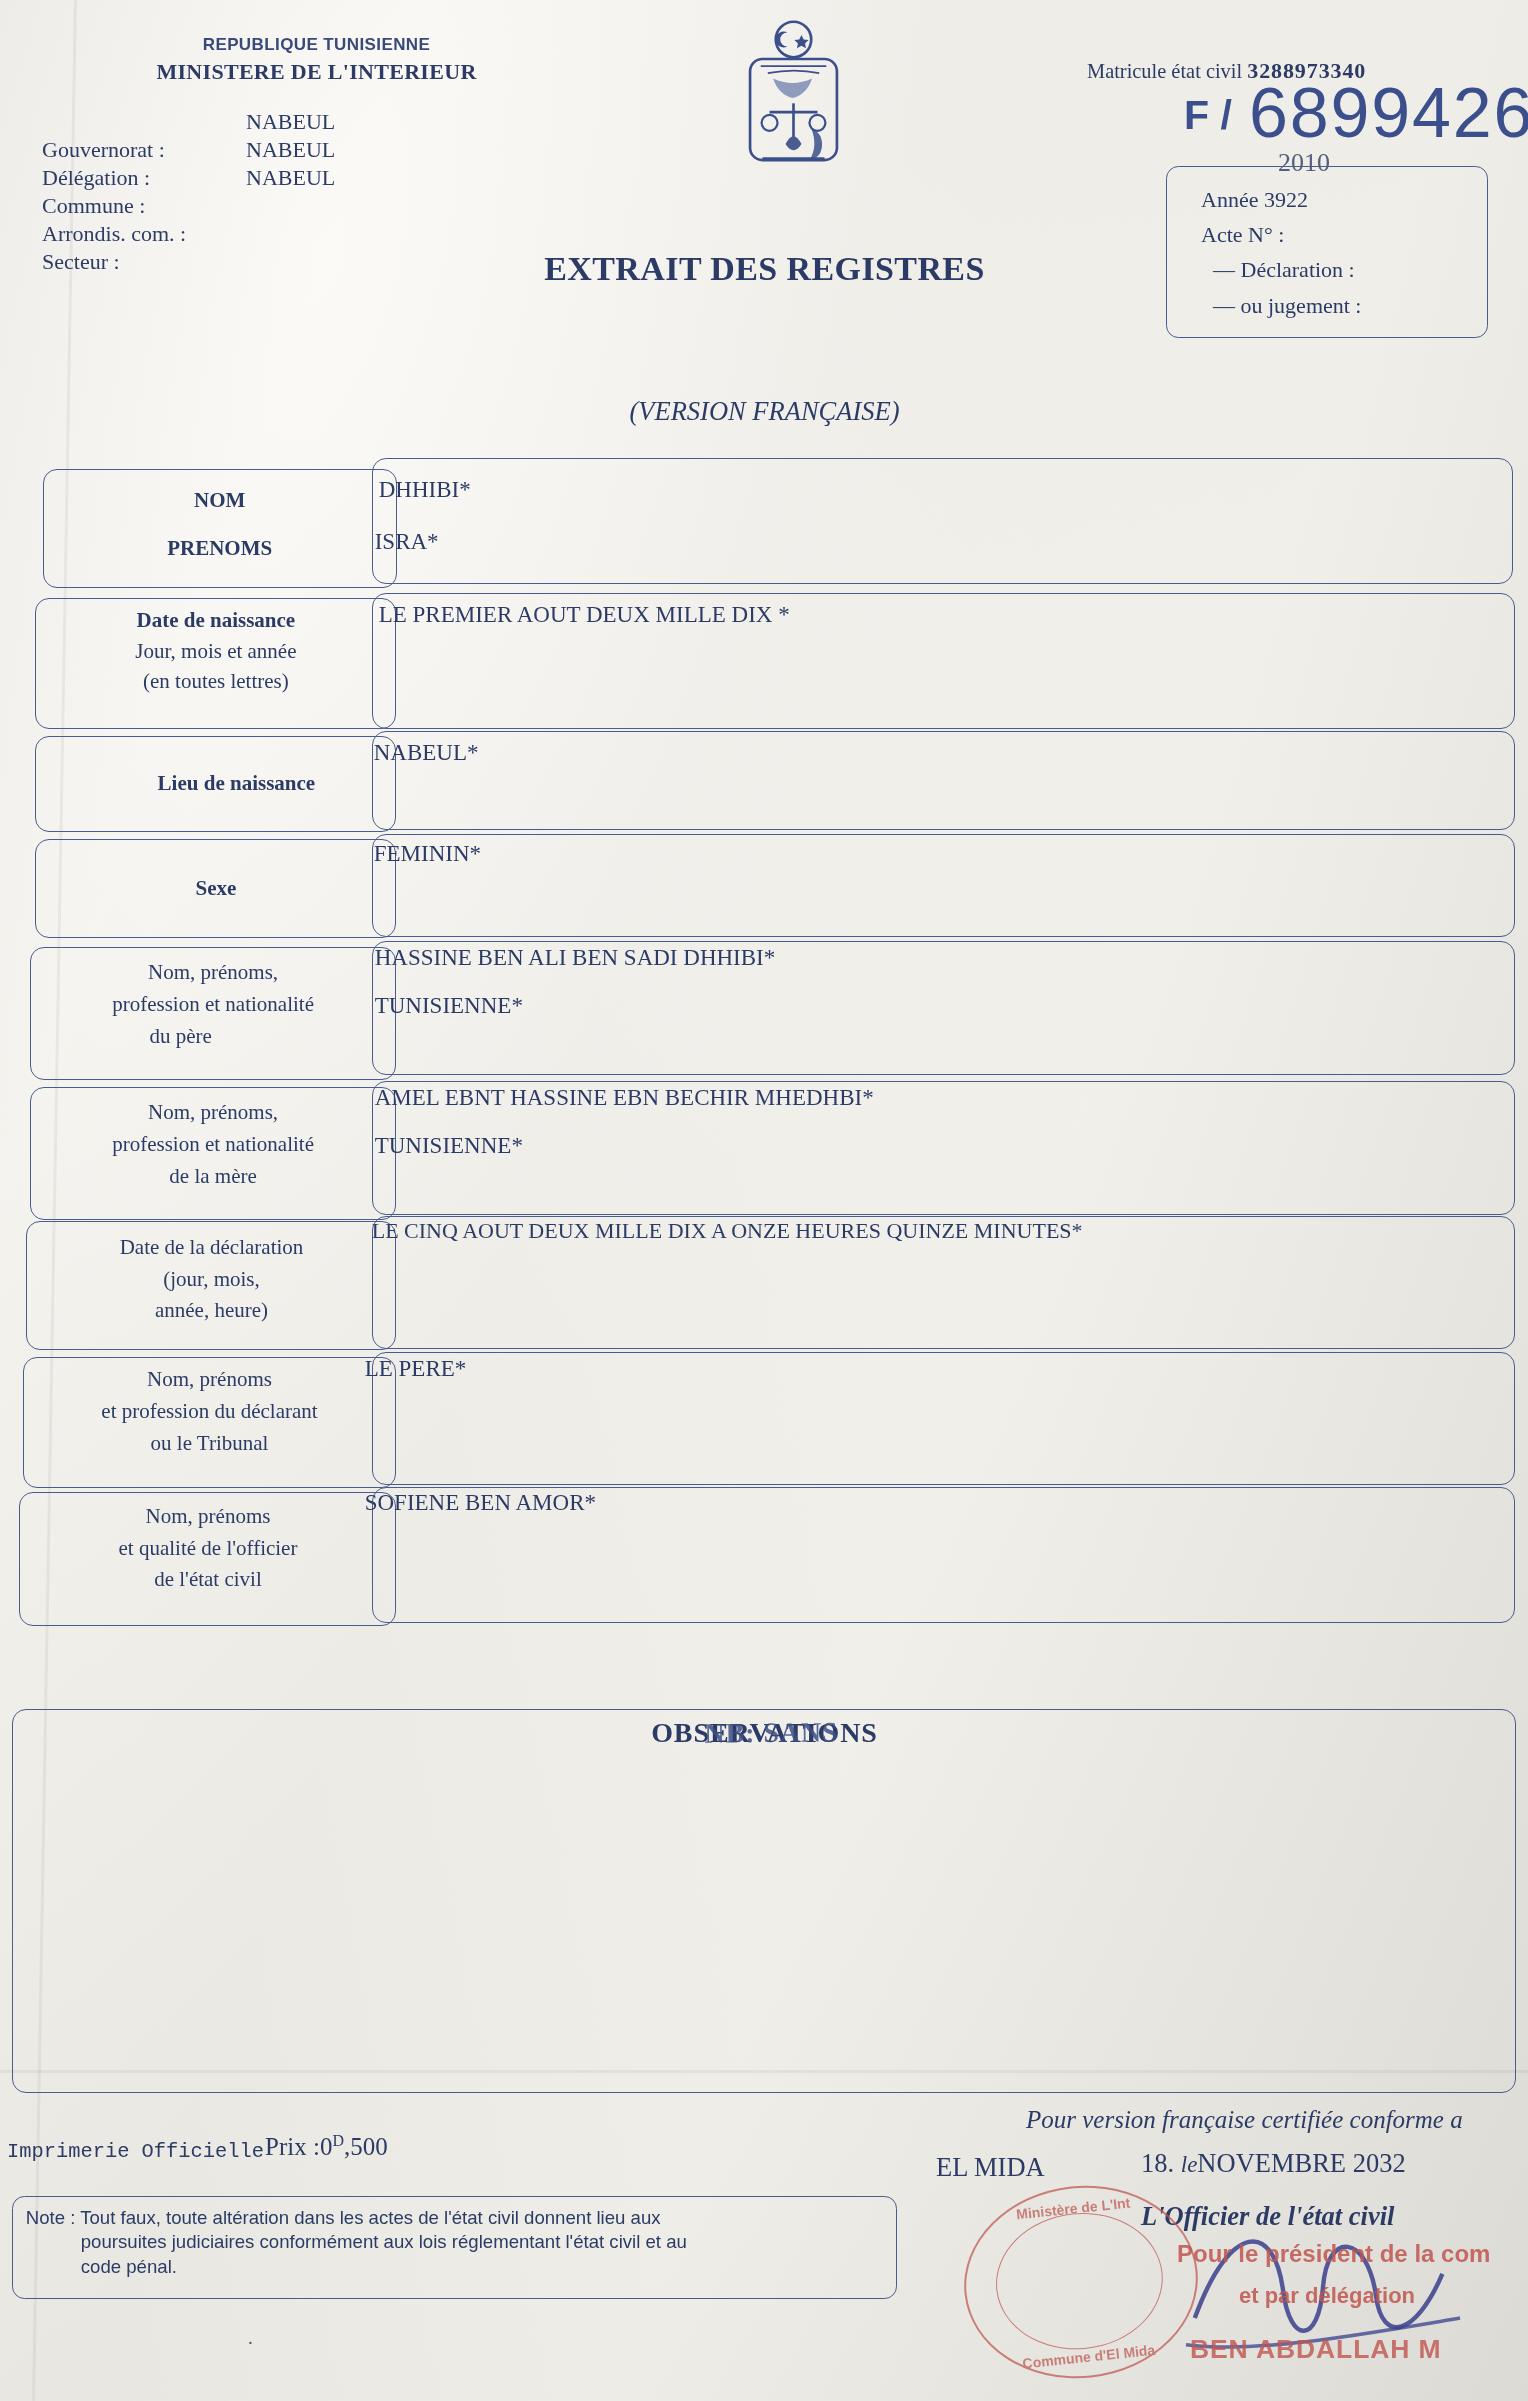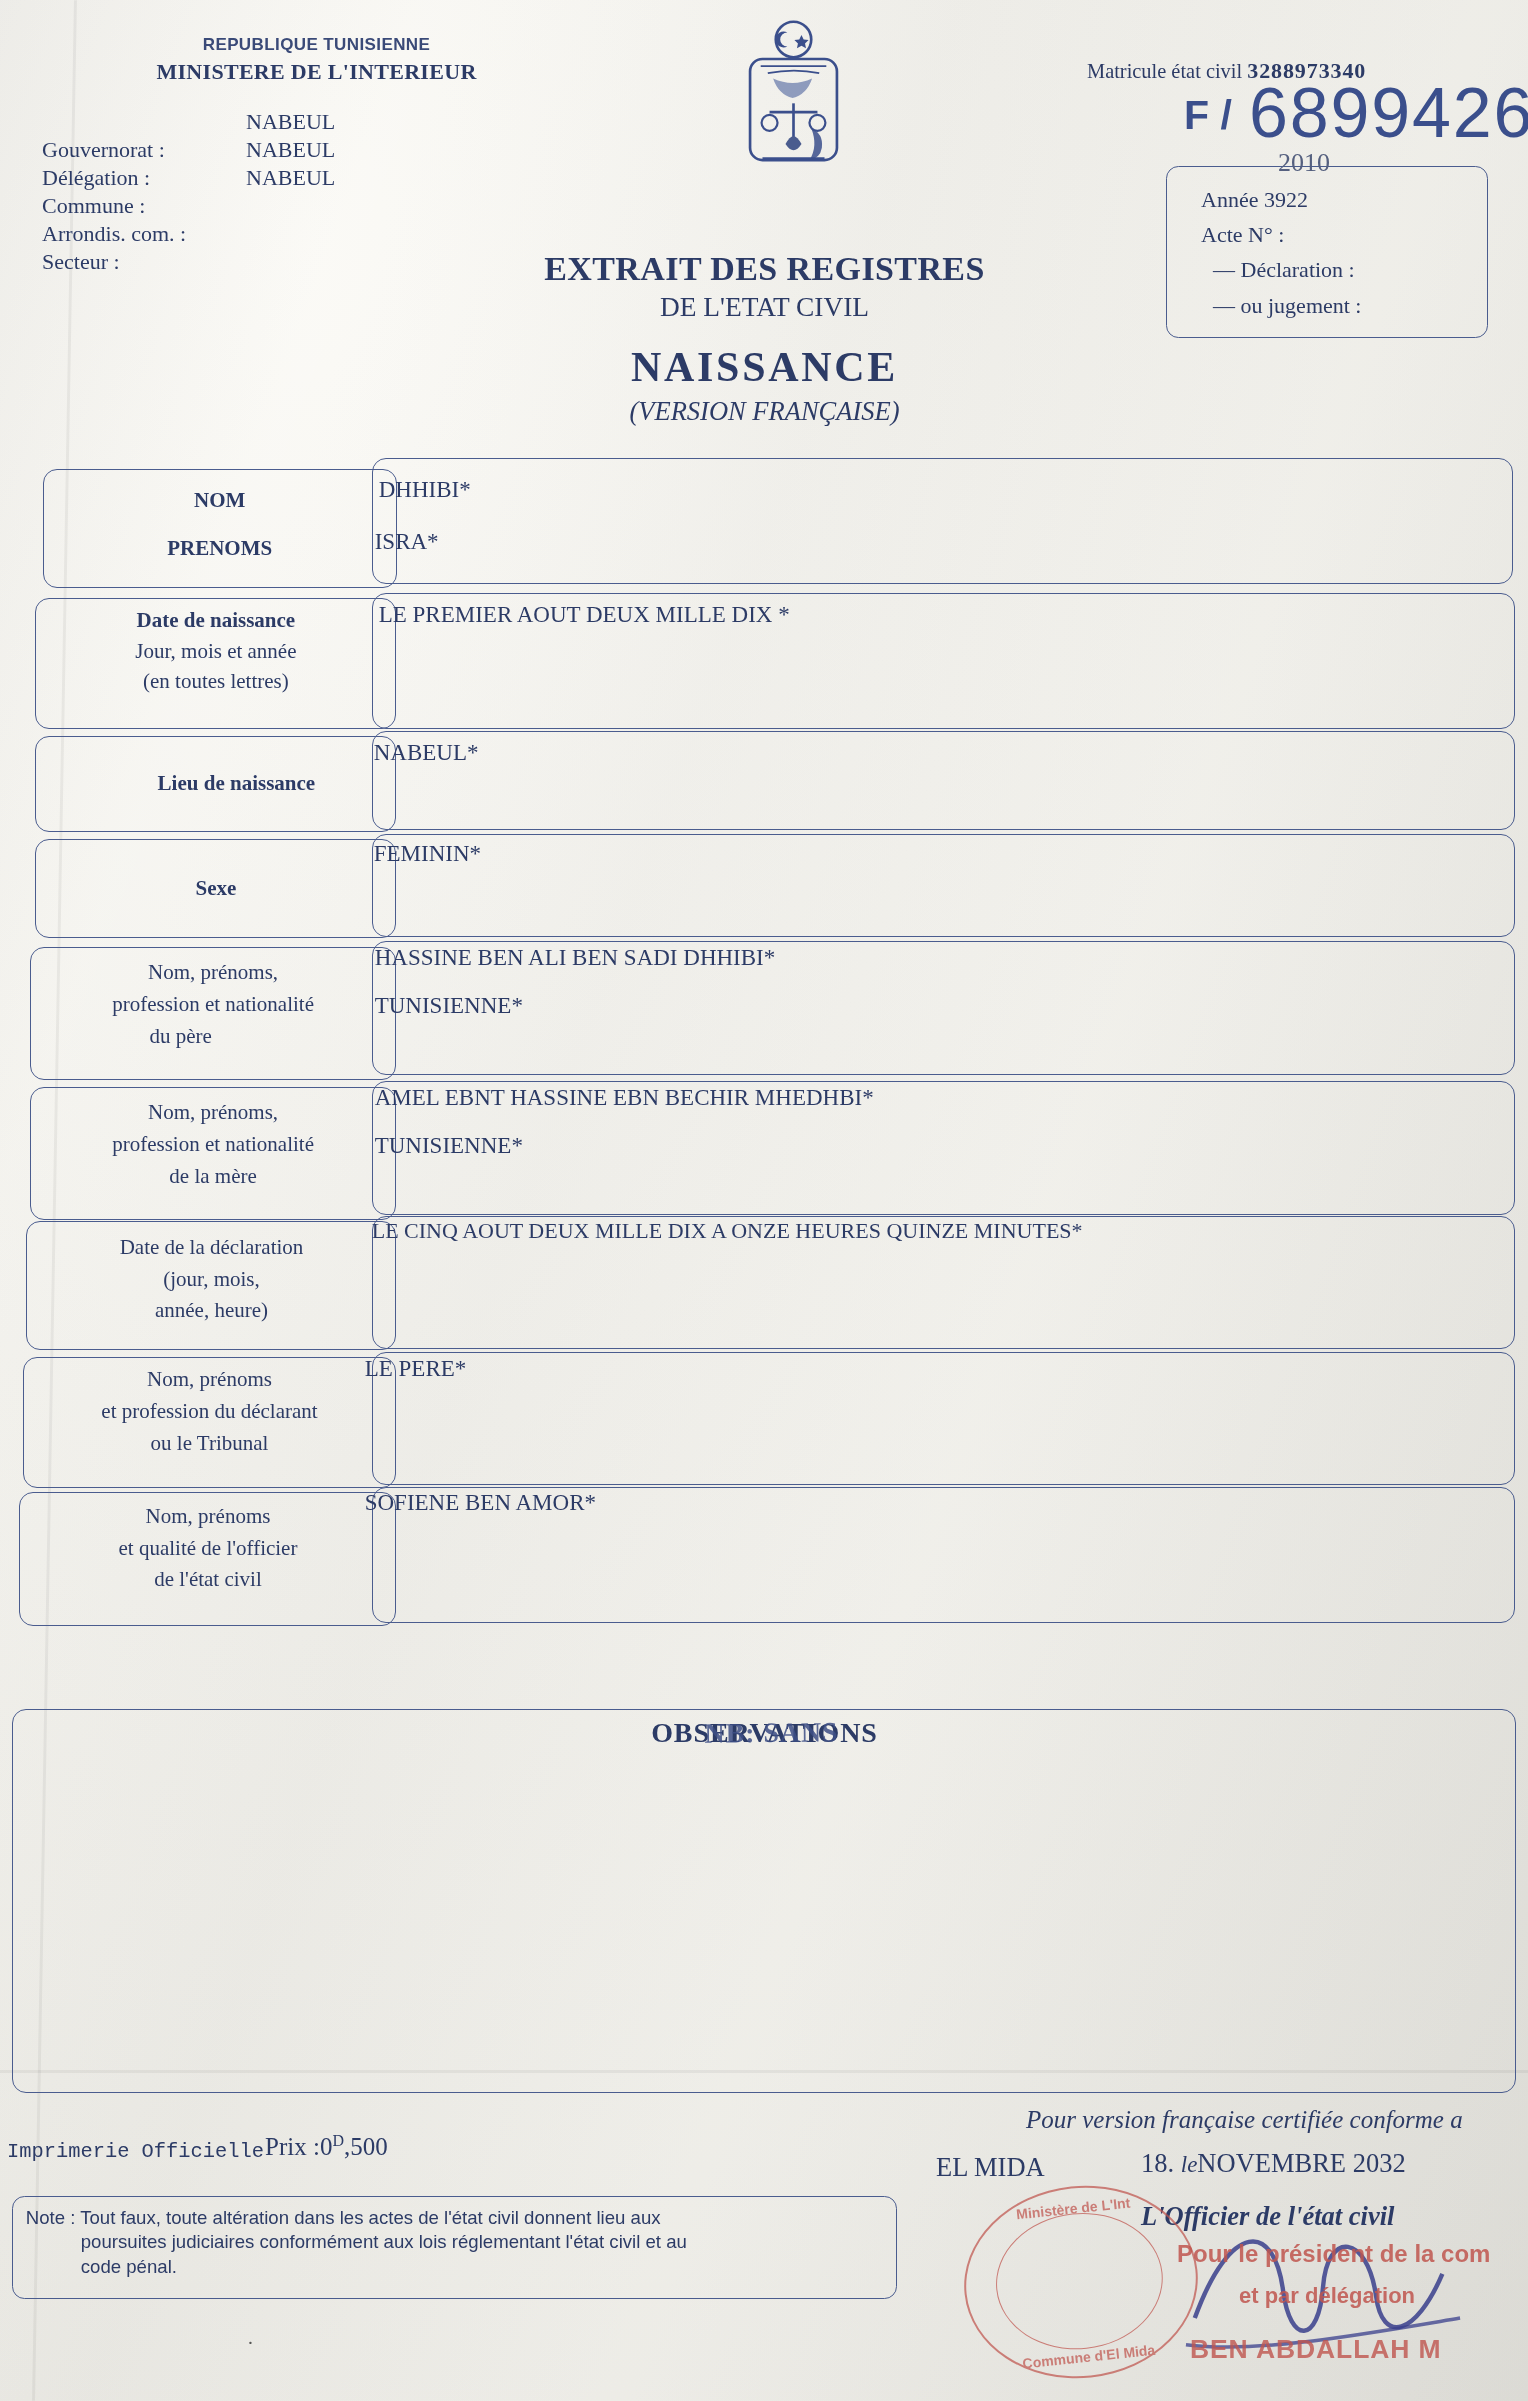--- a/index.html
+++ b/index.html
@@ -257,22 +257,20 @@
 
   <div class="rbox">
     <div class="yr">2010</div>
     <div class="line" style="top:19.5px;">Année 3922</div>
     <div class="line" style="top:55px;">Acte N° :</div>
     <div class="line" style="top:90px;left:46px;">— Déclaration :</div>
     <div class="line" style="top:126px;left:46px;">— ou jugement :</div>
   </div>
 
   <div class="t1">EXTRAIT DES REGISTRES</div>
-  <div class="t2">DE L'ETAT CIVIL</div>
-  <div class="t3">NAISSANCE</div>
   <div class="t4">(VERSION FRANÇAISE)</div>
 
   <div class="tbl">
 
     <div class="cellbox" style="left:25px;top:0;width:354px;height:119px;"></div>
     <div class="cellbox" style="left:354px;top:-10.6px;width:1141px;height:126px;"></div>
     <div class="lbl b" style="left:25px;top:7px;width:354px;height:50px;">NOM</div>
     <div class="lbl b" style="left:25px;top:55px;width:354px;height:50px;">PRENOMS</div>
     <div class="val" style="left:361px;top:8px;">DHHIBI*</div>
     <div class="val" style="left:357px;top:60px;">ISRA*</div>

